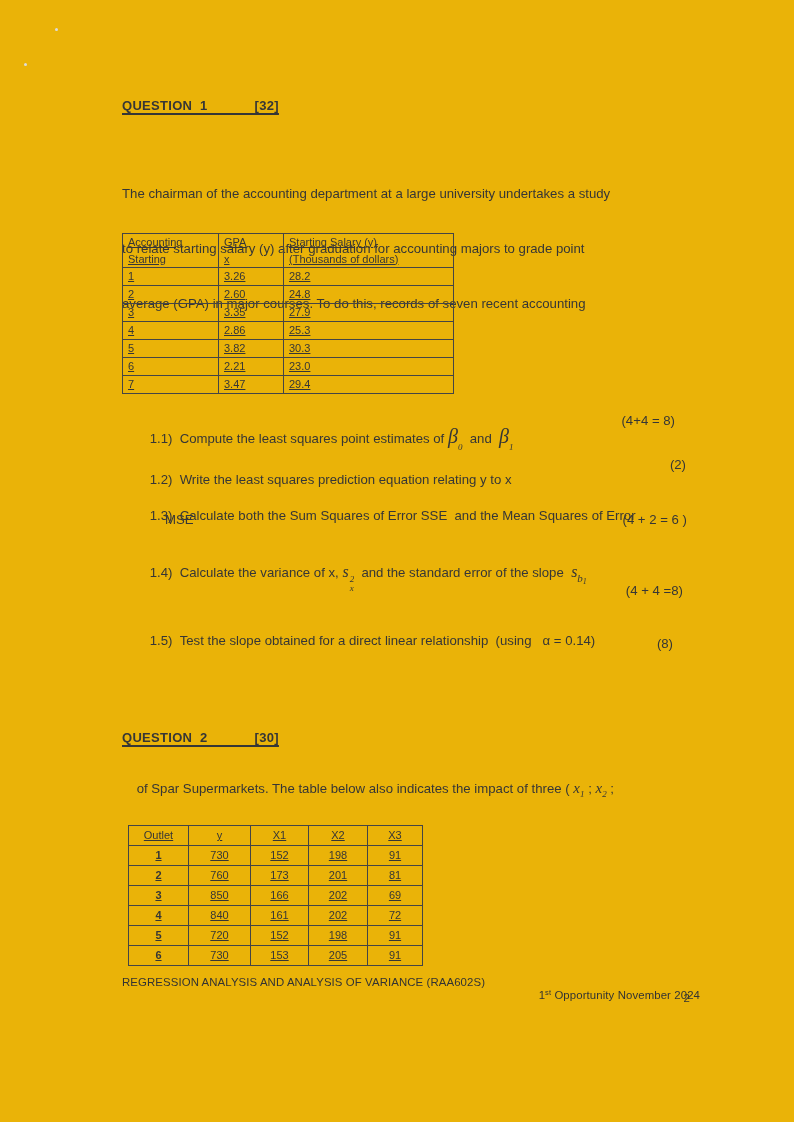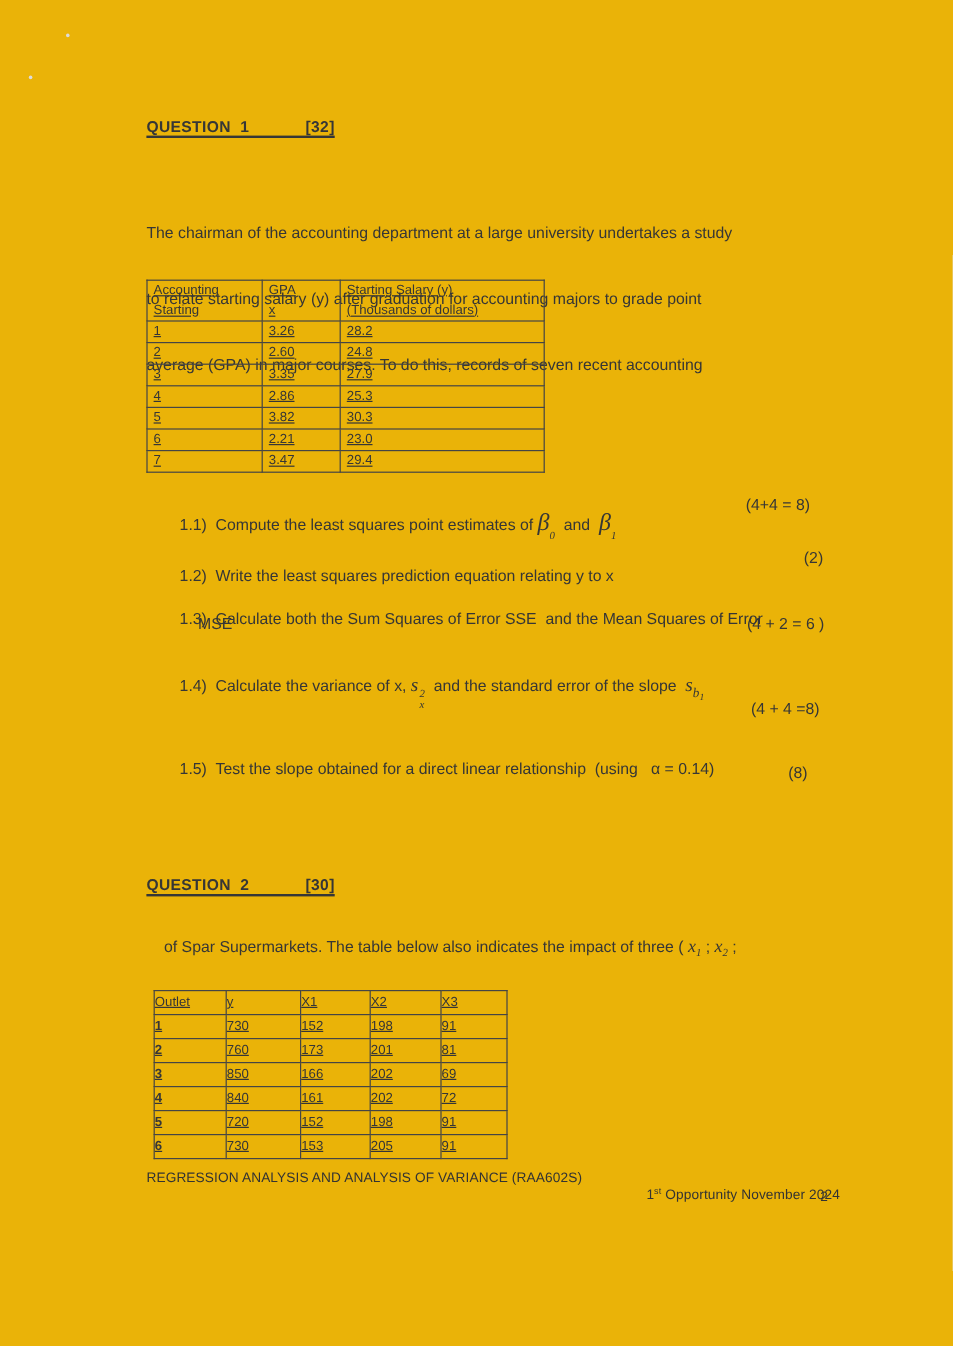--- a/index.html
+++ b/index.html
@@ -31,21 +31,21 @@
     border:1.6px solid #454545;
     font-size:11px;
     font-weight:normal;
     padding:0 0 0 5px;
     text-align:left;
     vertical-align:top;
     line-height:16.5px;
     text-decoration:underline;
   }
   #table2 td,#table2 th{
-    text-align:left;
+    text-align:center;
     padding:0;
     line-height:19px;
   }
   #table2 td.outlet{font-weight:bold;}
   
   .mi{font-family:"Liberation Serif",serif;font-style:italic;}
   .beta{font-size:20px;}
   .beta-sub{font-size:9px;vertical-align:-7px;}
   .svar{font-size:16px;}
   .mstack{

